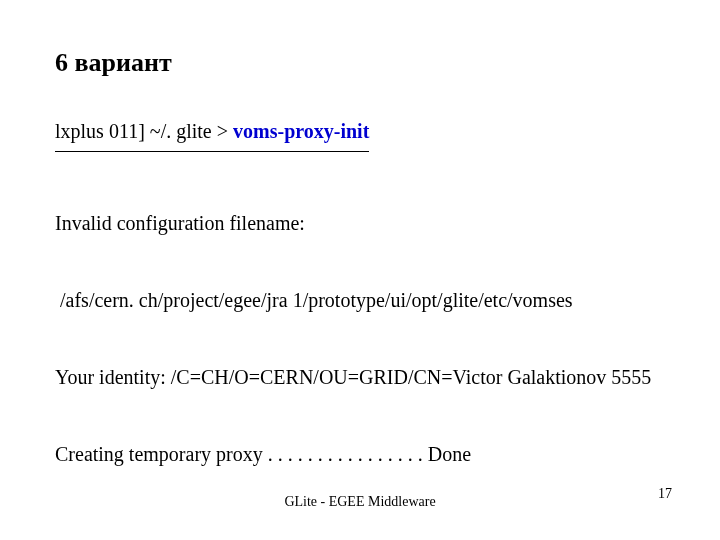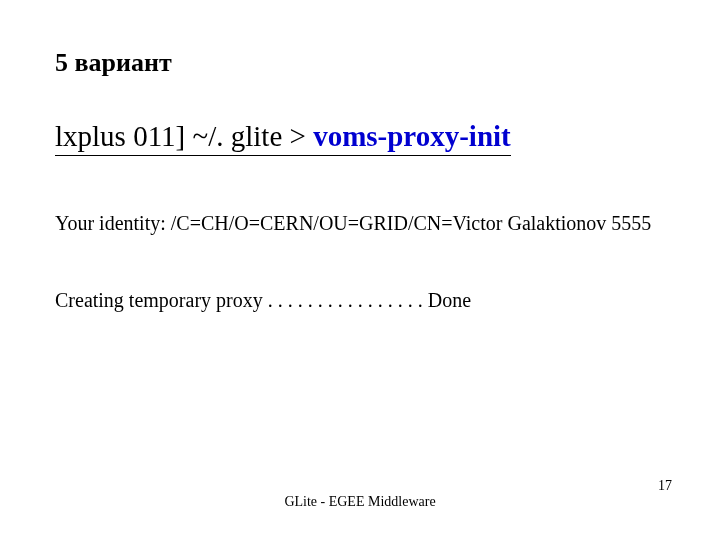--- a/index.html
+++ b/index.html
@@ -22,23 +22,23 @@
     position: absolute;
     left: 55px;
     top: 48px;
     font-size: 26px;
     font-weight: bold;
   }
   .cmd-line {
     position: absolute;
     left: 55px;
     top: 120px;
-    font-size: 29px;
+    font-size: 20px;
     border-bottom: 1px solid #000;
-    padding-bottom: 2px;
+    padding-bottom: 8px;
     white-space: nowrap;
   }
   .cmd-line .prompt {
     font-weight: normal;
     color: #000;
   }
   .cmd-line .cmd {
     font-weight: bold;
     color: #0000d0;
   }
@@ -55,37 +55,39 @@
     left: 0;
     right: 0;
     bottom: 30px;
     text-align: center;
     font-size: 14px;
     color: #000;
   }
   .footer-pagenum {
     position: absolute;
     right: 48px;
-    bottom: 46px;
+    bottom: 38px;
     font-size: 14px;
     color: #000;
   }
 </style>
 </head>
 <body>
 
 <div class="slide">
 
-  <div class="heading">5 вариант</div>
+  <div class="heading">6 вариант</div>
 
   <div class="cmd-line">
     <span class="prompt">lxplus 011] ~/. glite &gt; </span><span class="cmd">voms-proxy-init</span>
   </div>
 
   <div class="body-block">
+    <div>Invalid configuration filename:</div>
+    <div> /afs/cern. ch/project/egee/jra 1/prototype/ui/opt/glite/etc/vomses</div>
     <div>Your identity: /C=CH/O=CERN/OU=GRID/CN=Victor Galaktionov 5555</div>
     <div>Creating temporary proxy . . . . . . . . . . . . . . . . Done</div>
     
     
   </div>
 
   <div class="footer-center">GLite - EGEE Middleware</div>
   <div class="footer-pagenum">17</div>
 
 </div>

